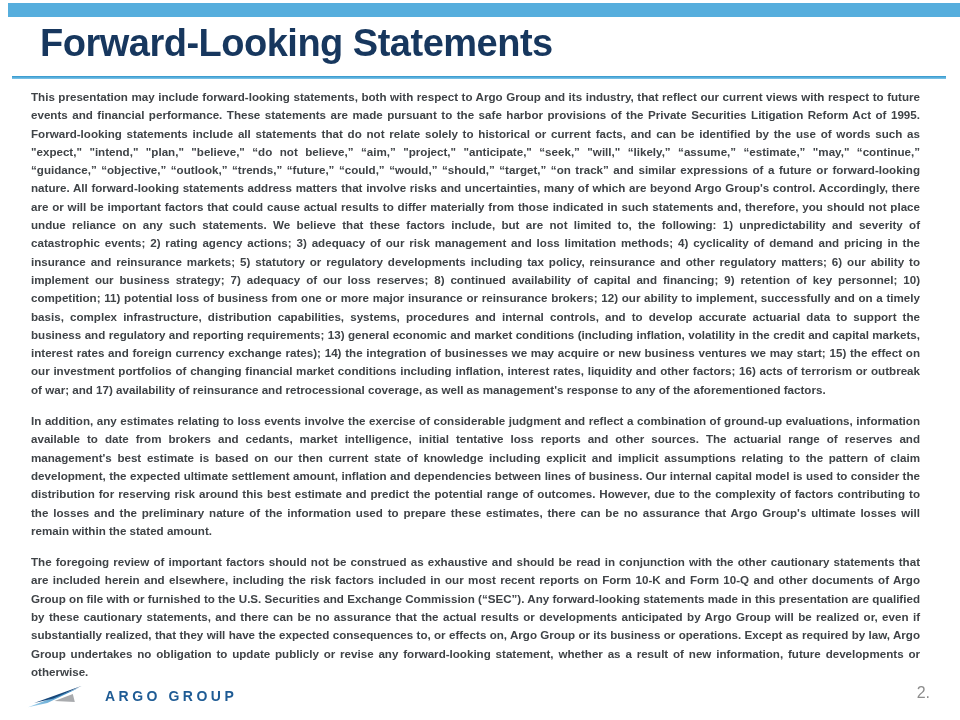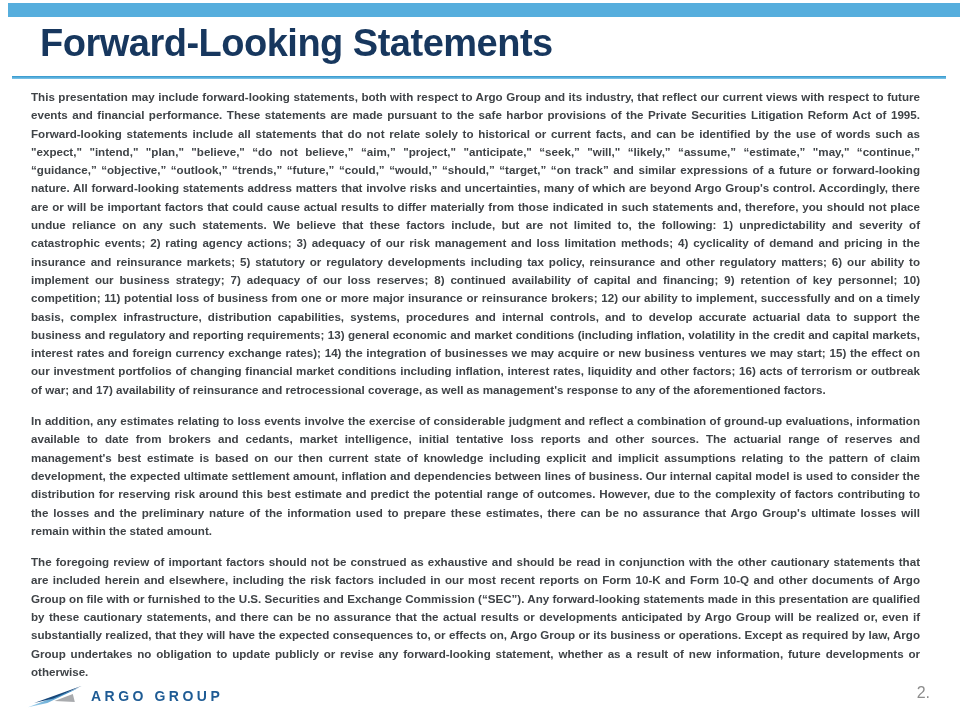--- a/index.html
+++ b/index.html
@@ -48,21 +48,21 @@
     font-weight: bold;
     text-align: justify;
   }
   .body-text p { margin: 0 0 13px 0; }
   .footer-logo {
     position: absolute;
     left: 28px;
     bottom: 10px;
     display: flex;
     align-items: center;
-    gap: 7px;
+    gap: 21px;
   }
   .logo-text {
     color: #1e5b94;
     font-weight: bold;
     font-size: 14px;
     letter-spacing: 3.5px;
     white-space: nowrap;
     padding-bottom: 2px;
   }
   .page-num {

